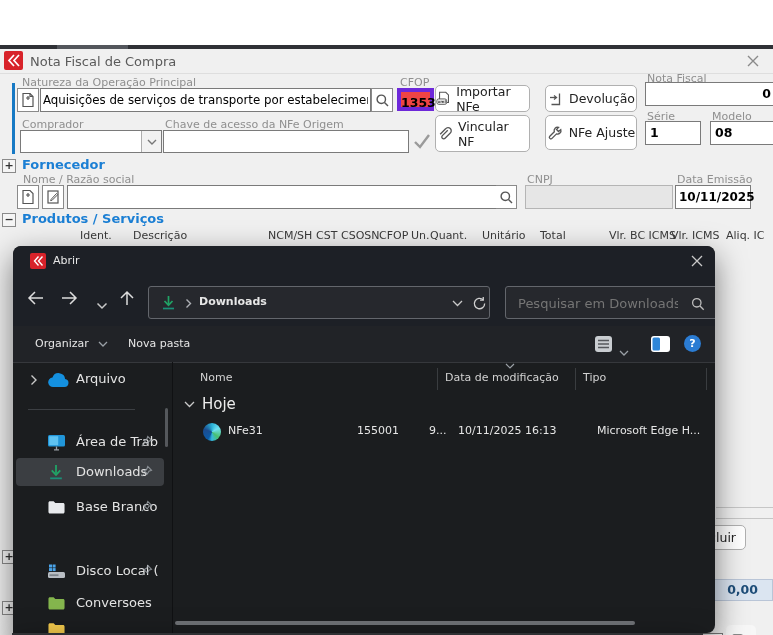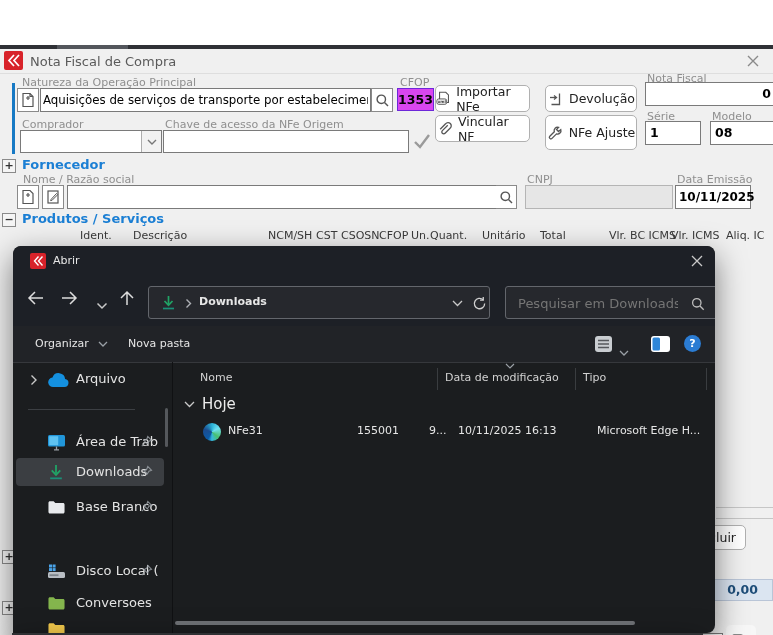--- a/index.html
+++ b/index.html
@@ -59,39 +59,39 @@
   </div>
   <input class="abs fld" style="left: 40px; top: 43px; width: 331px; height: 24px; font-size: 11.8px; padding: 0px 2px; color: rgb(0, 0, 0);" value="Aquisições de serviços de transporte por estabelecimento">
   <div class="abs ibtn" style="left:371px;top:43px;width:22px;height:24px;">
     <svg width="15" height="15" viewBox="0 0 15 15">
         <circle cx="6.3" cy="6.3" r="4.2" fill="none" stroke="#555" stroke-width="1.4"></circle>
         <path d="M9.5 9.5 L13 13" stroke="#555" stroke-width="1.4"></path>
       </svg>
   </div>
 
   <div class="abs lbl" style="left:400px;top:31px;">CFOP</div>
-  <div class="abs val" style="left:397px;top:43px;width:37px;height:23px;background:#d946ef;border:1px solid #6d28d9;box-sizing:border-box;line-height:22px;text-align:center;">1353</div>
+  <div class="abs val" style="left:397px;top:43px;width:37px;height:23px;background:#ef4444;border:4px solid #6d28d9;box-sizing:border-box;line-height:22px;text-align:center;">1353</div>
 
   <div class="abs wbtn" style="left:435px;top:40px;width:95px;height:27px;">
     <svg width="16" height="17" viewBox="0 0 16 17">
         <path d="M4 1.5h7l3 3v8.5H4z" fill="#fff" stroke="#555" stroke-width="1.2"></path>
         <rect x="1" y="9" width="11" height="6" rx="2" fill="#fff" stroke="#555" stroke-width="1.1"></rect>
         <text x="6.5" y="13.6" font-size="4.6" text-anchor="middle" fill="#333" font-weight="bold">xml</text>
       </svg>
     <span>Importar NFe</span>
   </div>
   <div class="abs wbtn" style="left:545px;top:40px;width:92px;height:27px;">
     <svg width="16" height="16" viewBox="0 0 16 16">
         <path d="M12.5 2.5 v11 h-8" fill="none" stroke="#555" stroke-width="1.3"></path>
         <path d="M3 6.5 h6" stroke="#555" stroke-width="1.3"></path>
         <path d="M7 4.5 L9.5 6.5 L7 8.5" fill="none" stroke="#555" stroke-width="1.3"></path>
       </svg>
     <span>Devolução</span>
   </div>
-  <div class="abs wbtn" style="left:435px;top:70px;width:95px;height:27px;">
+  <div class="abs wbtn" style="left:435px;top:70px;width:95px;height:37px;">
     <svg width="16" height="16" viewBox="0 0 16 16">
         <path d="M11.8 4.2 L6.4 9.6 a1.9 1.9 0 1 0 2.7 2.7 l5-5 a3.2 3.2 0 1 0-4.5-4.5 L4.2 8.2" fill="none" stroke="#555" stroke-width="1.3"></path>
       </svg>
     <span>Vincular NF</span>
   </div>
   <div class="abs wbtn" style="left:545px;top:70px;width:92px;height:35px;">
     <svg width="16" height="16" viewBox="0 0 16 16">
         <path d="M13.8 4.6 a3.4 3.4 0 0 1-4.3 4.3 L5 13.4 a1.5 1.5 0 0 1-2.2-2.2 L7.3 6.7 a3.4 3.4 0 0 1 4.3-4.3 L9.5 4.5 l2 2 z" fill="none" stroke="#555" stroke-width="1.3"></path>
       </svg>
     <span>NFe Ajuste</span>

